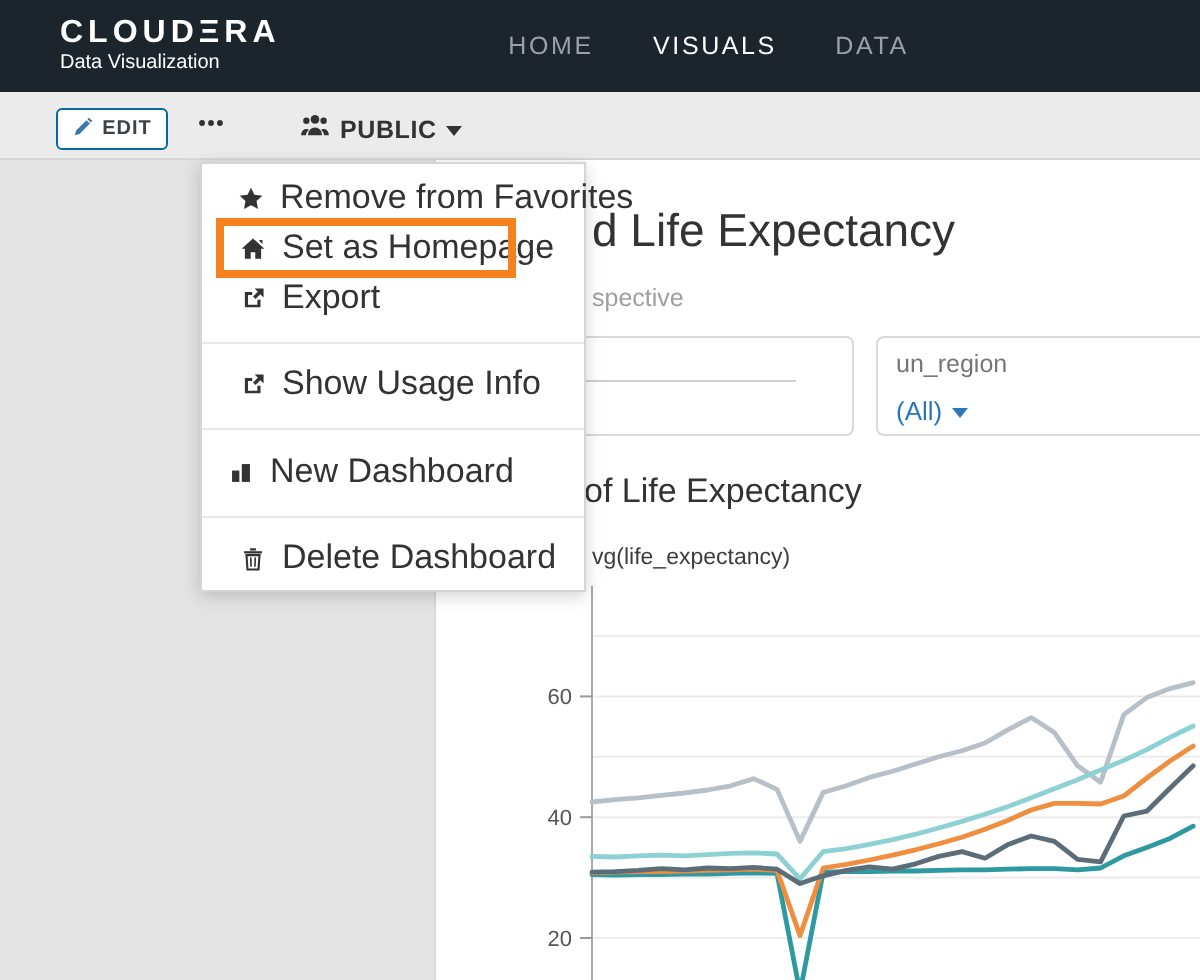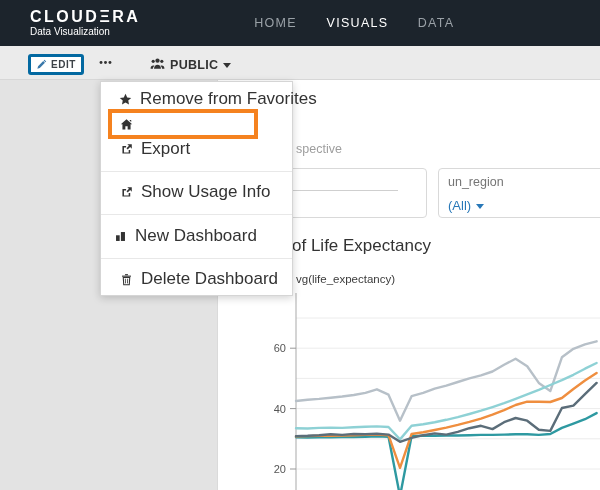--- a/index.html
+++ b/index.html
@@ -10,21 +10,21 @@
   
   .navbar{left:0;top:0;width:600px;height:46px;background:#1c242c;}
   .brand-logo{left:30px;top:8px;color:#fff;font-size:16px;font-weight:bold;letter-spacing:2.5px;}
   .brand-product{left:30px;top:26px;color:#fff;font-size:10px;font-weight:400;}
   .nav-item{top:16px;transform:translateX(-50%);font-size:12.5px;letter-spacing:1.3px;color:#9aa1a7;cursor:pointer;white-space:nowrap;}
   .nav-item.active{color:#ffffff;}
   .nav-underline{left:313px;top:46px;width:89px;height:4px;background:#2fa8e0;}
 
   
   .toolbar{left:0;top:46px;width:600px;height:34px;background:#ebebeb;border-bottom:1px solid #d7d7d7;box-sizing:border-box;}
-  .edit-btn{left:28px;top:54px;width:56px;height:21px;background:#fff;border:3px solid #0369a1;border-radius:3px;box-sizing:border-box;display:flex;align-items:center;justify-content:center;gap:4px;cursor:pointer;}
+  .edit-btn{left:28px;top:54px;width:56px;height:21px;background:#fff;border:1px solid #0369a1;border-radius:3px;box-sizing:border-box;display:flex;align-items:center;justify-content:center;gap:4px;cursor:pointer;}
   .edit-btn .lbl{font-size:10px;font-weight:bold;color:#3d4247;letter-spacing:.5px;}
   .more-btn{left:95px;top:58px;width:20px;height:12px;color:#333;cursor:pointer;display:flex;align-items:center;justify-content:center;}
   .public-btn{left:150px;top:55px;height:20px;display:flex;align-items:center;gap:5px;color:#333;cursor:pointer;}
   .public-btn .lbl{font-size:12.5px;font-weight:600;color:#333;letter-spacing:.3px;}
   .caret-down{width:0;height:0;border-left:4.5px solid transparent;border-right:4.5px solid transparent;border-top:5px solid #333;margin-top:1px;}
 
   
   .backdrop{left:0;top:80px;width:217px;height:410px;background:#e3e3e3;}
   .panel{left:217px;top:80px;width:383px;height:410px;background:#ffffff;border-left:1px solid #dadada;box-sizing:border-box;}
   .dash-title{left:296px;top:102px;font-size:23px;color:#333;white-space:nowrap;}
@@ -90,20 +90,21 @@
           <circle cx="12.6" cy="5.7" r="1.7"></circle>
           <path d="M15.4 13.5c0-2.1-1.2-3.4-2.8-3.4-.5 0-1 .1-1.4.4 1 .9 1.5 1.8 1.7 3z"></path>
         </svg></span>
     <span class="lbl">PUBLIC</span>
     <span class="caret-down"></span>
   </div>
 
   <div class="abs backdrop"></div>
   <div class="abs panel"></div>
 
+  <div class="abs dash-title">d Life Expectancy</div>
   <div class="abs dash-subtitle">spective</div>
 
   <div class="abs filter-card left"></div>
   <div class="abs filter-underline"></div>
   <div class="abs filter-card right"></div>
   <div class="abs filter-label">un_region</div>
   <div class="abs filter-value">
     <span class="lbl">(All)</span>
     <span class="caret-down"></span>
   </div>
@@ -143,20 +144,21 @@
           </svg>
         </span>
         <span class="lbl">Remove from Favorites</span>
       </div>
       <div class="menu-item" style="top: 30px;">
         <span class="mi-icon">
           <svg width="13" height="13" viewBox="0 0 16 16" fill="currentColor">
             <path d="M8 1.5L1 7.8h2V14h3.6v-4h2.8v4H13V7.8h2zM12 2.5h1.8v2.4L12 3.3z"></path>
           </svg>
         </span>
+        <span class="lbl">Set as Homepage</span>
       </div>
       <div class="menu-item" style="top: 55px;">
         <span class="mi-icon">
           <svg width="13" height="13" viewBox="0 0 16 16" fill="currentColor">
             <path d="M12.6 8.5v4.2c0 .2-.1.3-.3.3H3.3c-.2 0-.3-.1-.3-.3V4c0-.2.1-.3.3-.3h4.2v1.9H4.9v6h5.8V8.5zM9 1.5h5.5V7l-2-2-3 3L8 6.5l3-3z"></path>
           </svg>
         </span>
         <span class="lbl">Export</span>
       </div>
       <div class="menu-divider" style="top: 89px;"></div>

